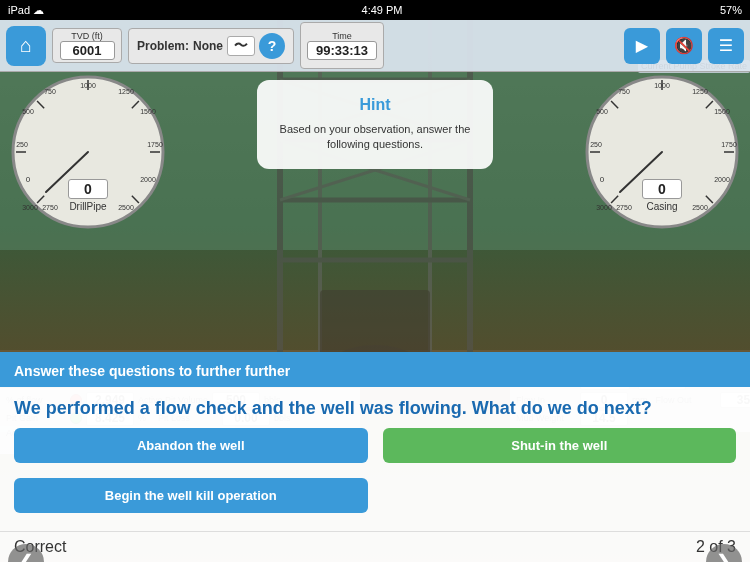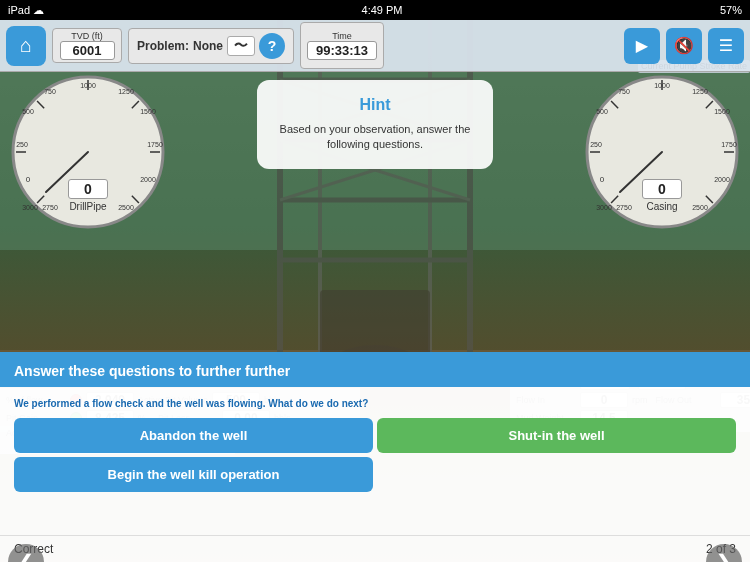--- a/index.html
+++ b/index.html
@@ -262,28 +262,28 @@
     }
     .quiz-body {
       padding: 10px 14px;
       flex: 1;
       display: flex;
       flex-direction: column;
       gap: 8px;
     }
     .quiz-question {
       color: #1a6ab0;
-      font-size: 10px;
+      font-size: 18px;
       font-weight: bold;
       line-height: 1.3;
     }
     .quiz-answers {
       display: grid;
       grid-template-columns: 1fr 1fr;
-      gap: 4px;
+      gap: 15px;
     }
     .answer-btn {
       padding: 10px 8px;
       border-radius: 6px;
       font-size: 13px;
       font-weight: bold;
       text-align: center;
       cursor: pointer;
       border: none;
     }
@@ -294,21 +294,21 @@
     .answer-btn.green {
       background: #5cb85c;
       color: white;
     }
     .quiz-footer {
       display: flex;
       justify-content: space-between;
       align-items: center;
       padding: 6px 14px;
       border-top: 1px solid #ddd;
-      font-size: 12px;
+      font-size: 16px;
       color: #333;
     }
 
     
     .nav-arrow {
       position: absolute;
       top: 50%;
       transform: translateY(-50%);
       width: 36px; height: 36px;
       background: rgba(100,100,100,0.7);

